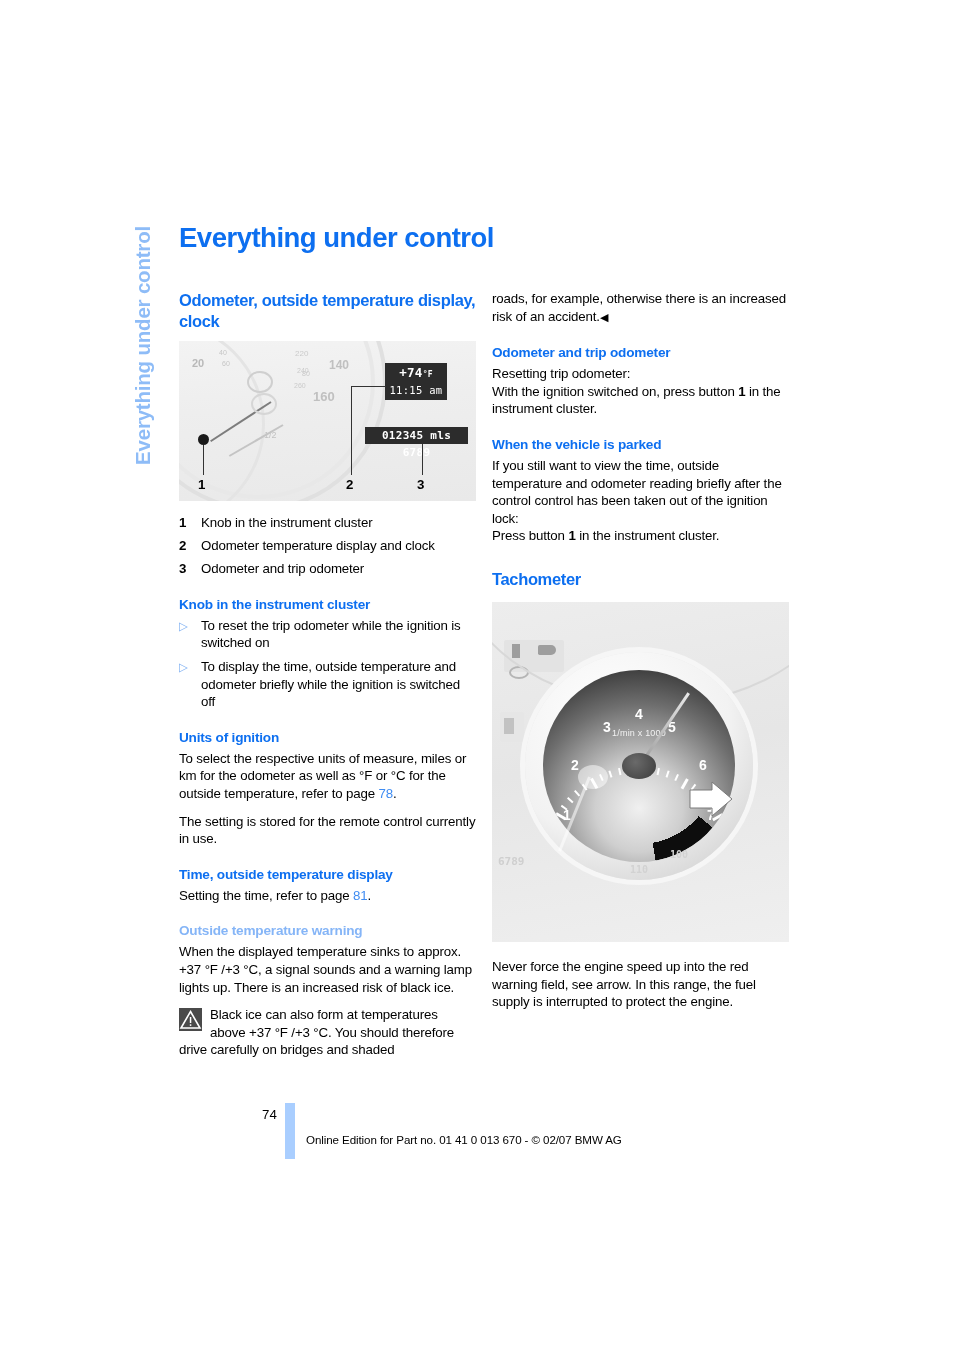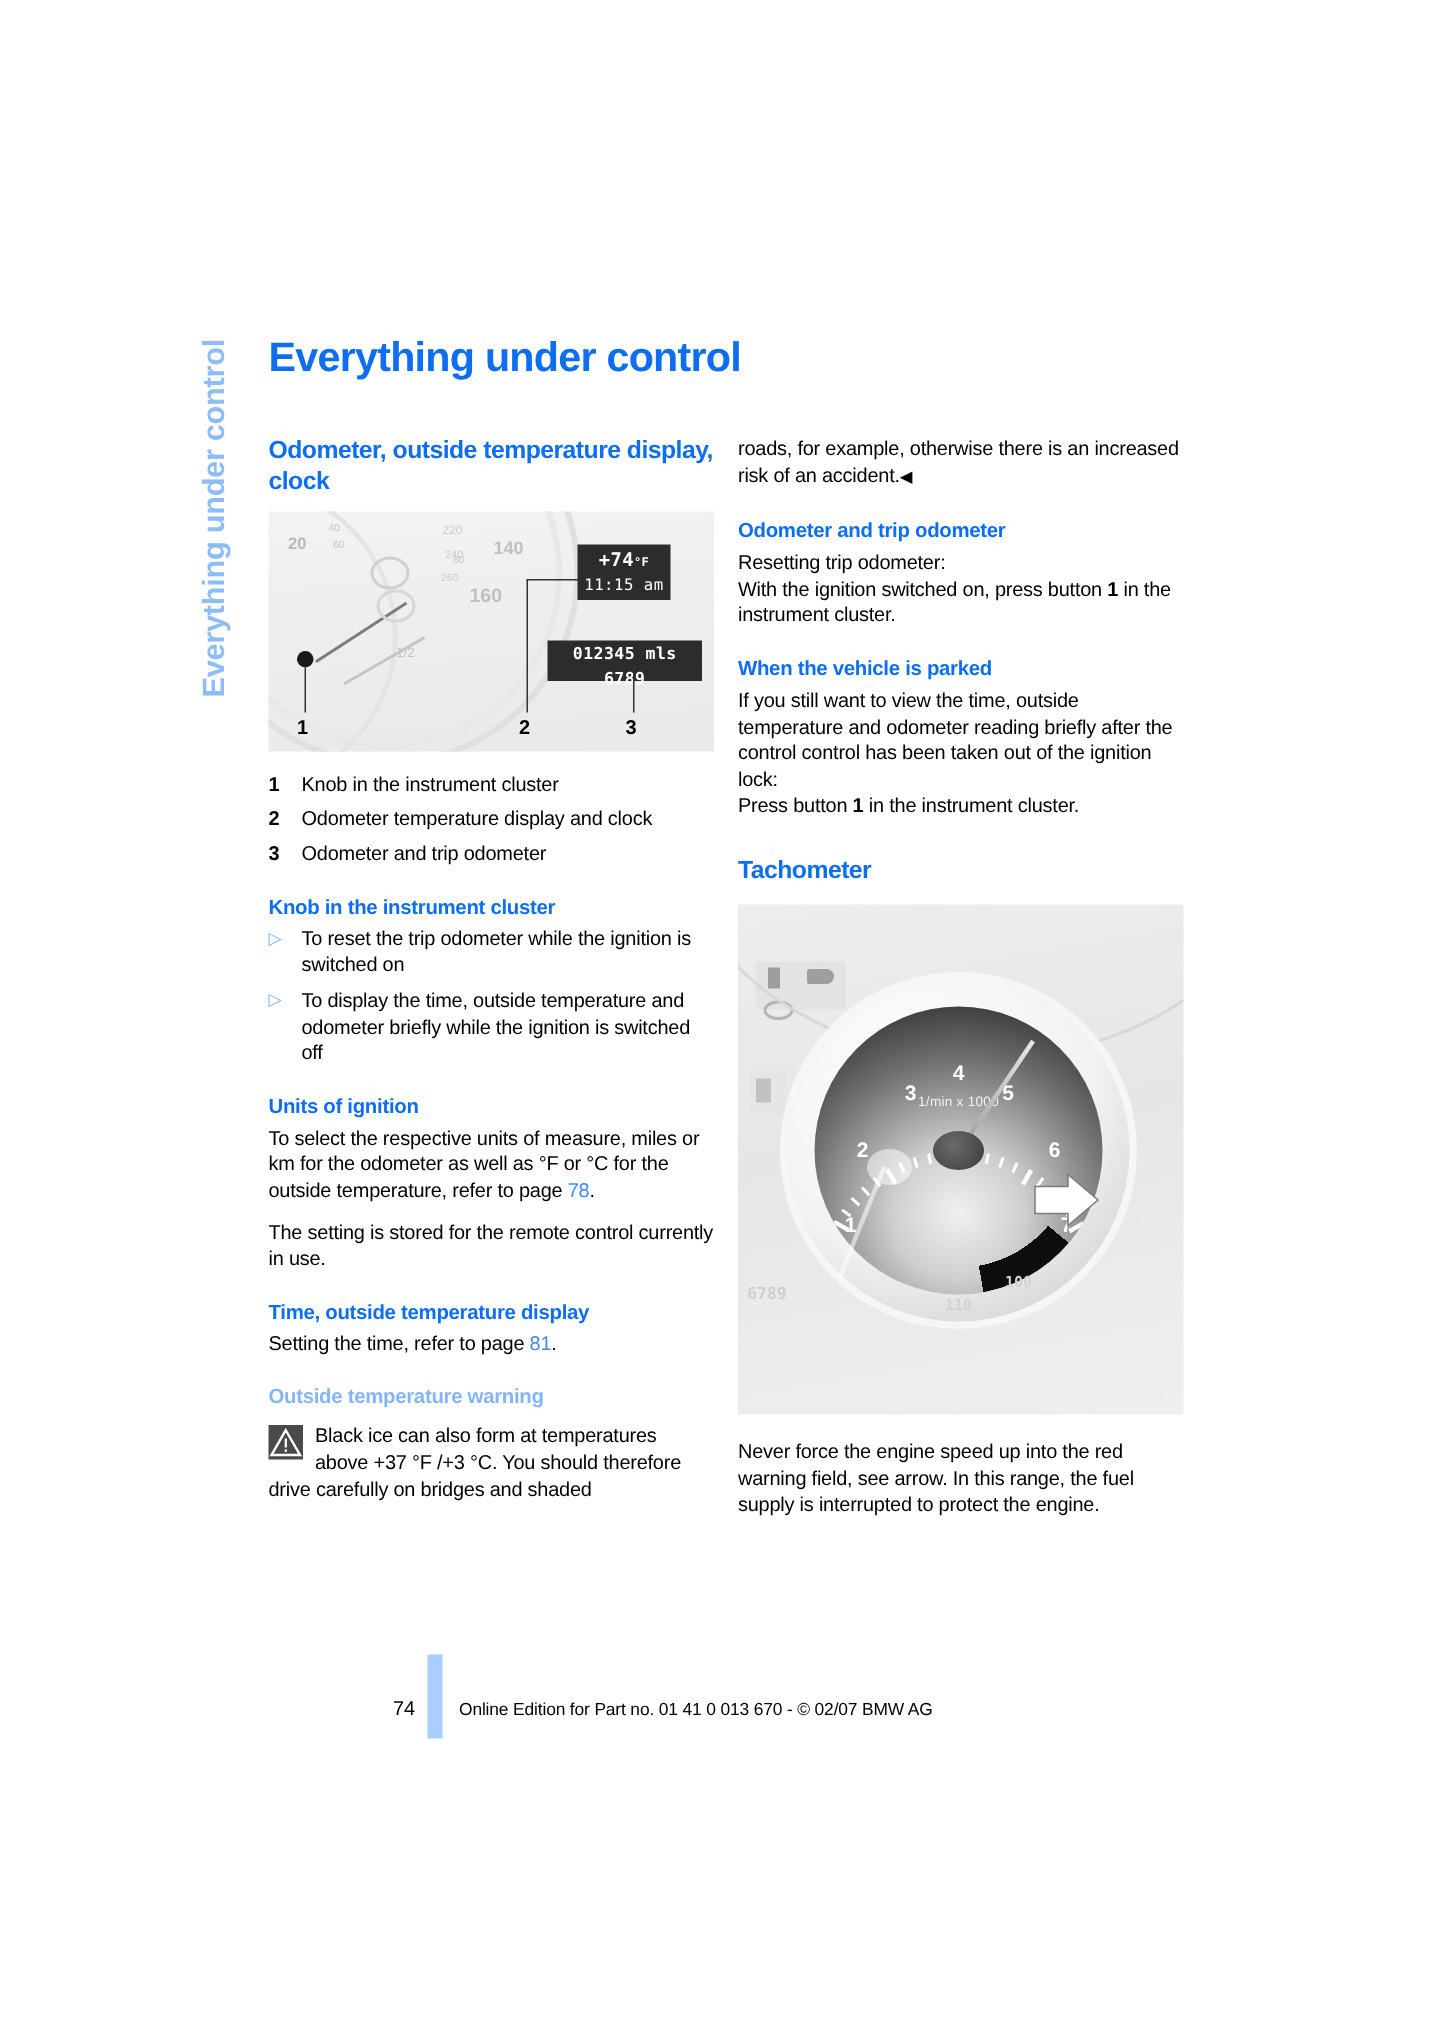--- a/index.html
+++ b/index.html
@@ -193,21 +193,21 @@
   .lcd-temp {
     left: 206px; top: 22px;
     width: 62px; height: 37px;
     padding-top: 2px;
     box-sizing: border-box;
   }
   .lcd-temp .l1 { font-size: 12.5px; font-weight: bold; line-height: 16px; }
   .lcd-temp .l2 { font-size: 10.5px; line-height: 14px; }
   .lcd-odo {
     left: 186px; top: 86px;
-    width: 103px; height: 27px;
+    width: 103px; height: 17px;
     font-size: 11px;
     line-height: 17px;
     font-weight: bold;
   }
   .leader {
     position: absolute;
     background: #333;
   }
   .knob-dot {
     position: absolute;
@@ -326,21 +326,20 @@
     font-weight: bold;
   }
 
   
   .footer-pagenum {
     position: absolute;
     left: 262px;
     top: 1107px;
     font-size: 13.3px;
     color: #000;
-    margin-top: 24px;
   }
   .footer-bar {
     position: absolute;
     left: 285px;
     top: 1103px;
     width: 10px;
     height: 56px;
     background: #a9ceff;
   }
   .footer-text {
@@ -439,20 +438,21 @@
     </div>
 
     <h3 class="sub">Units of ignition</h3>
     <p class="body"><span>To select the respective units of measure, miles or km for the odometer as well as °F or °C for the outside temperature, refer to page </span><span class="pageref">78</span><span>.</span></p>
     <p class="body">The setting is stored for the remote control currently in use.</p>
 
     <h3 class="sub">Time, outside temperature display</h3>
     <p class="body"><span>Setting the time, refer to page </span><span class="pageref">81</span><span>.</span></p>
 
     <h3 class="sub light">Outside temperature warning</h3>
+    <p class="body">When the displayed temperature sinks to approx. +37 °F /+3 °C, a signal sounds and a warning lamp lights up. There is an increased risk of black ice.</p>
 
     <div class="note">
       <div class="note-icon">
         <svg width="23" height="23" viewBox="0 0 23 23" aria-hidden="true">
           <polygon points="11.5,3.5 21,20 2,20" fill="none" stroke="#ffffff" stroke-width="1.6"></polygon>
           <rect x="10.8" y="9" width="1.5" height="6" fill="#ffffff"></rect>
           <rect x="10.8" y="16.3" width="1.5" height="1.6" fill="#ffffff"></rect>
         </svg>
       </div>
       <div class="note-text">Black ice can also form at temperatures above +37 °F /+3 °C. You should therefore drive carefully on bridges and shaded</div>

